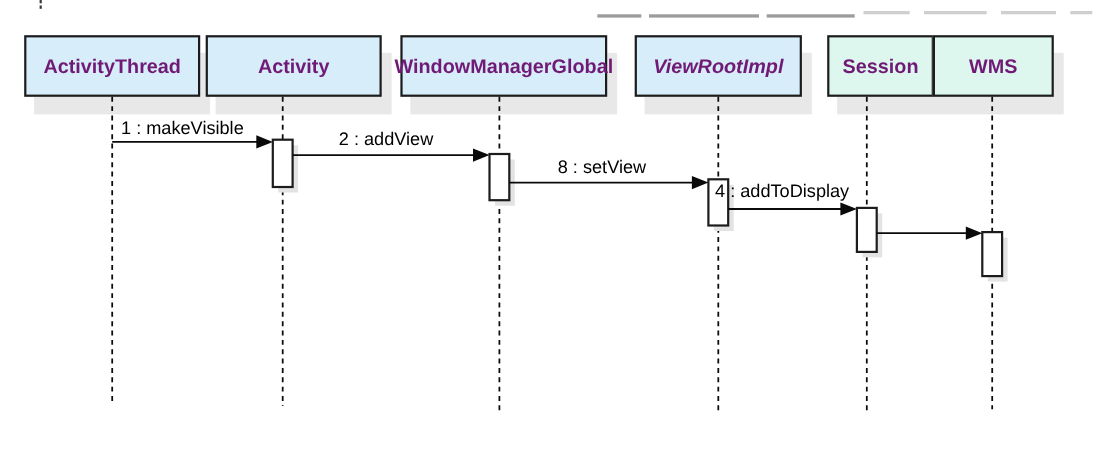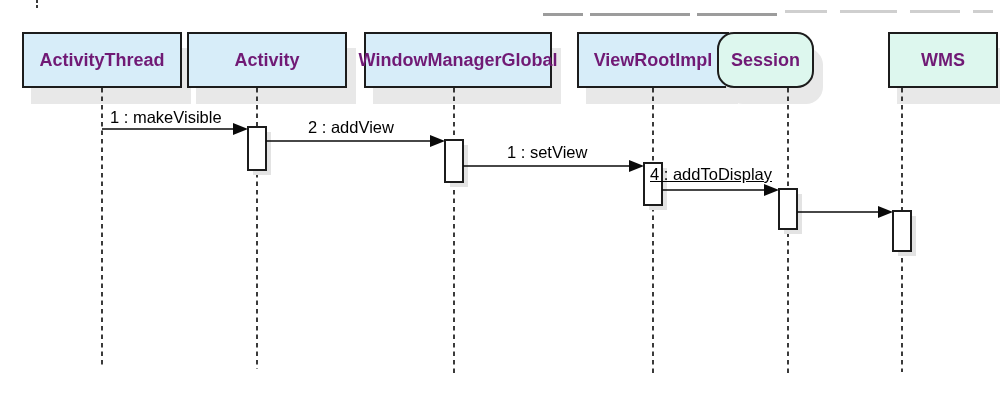--- a/index.html
+++ b/index.html
@@ -32,37 +32,37 @@
     font-weight: bold;
     font-size: 18px;
     color: #701a75;
     white-space: nowrap;
   }
   .fill-blue  { background: #d7edf9; }
   .fill-green { background: #ddf7ee; }
   #p0 { left: 22px;  width: 160px; }
   #p1 { left: 187px; width: 160px; }
   #p2 { left: 336px; width: 188px; margin-left: 28px; }
-  #p3 { left: 577px; width: 152px; }
-  #p4 { left: 717px; width: 97px; border-radius: 17px;  }
-  #p5 { left: 888px; width: 110px; }
+  #p3 { left: 577px; width: 152px; font-style: italic; }
+  #p4 { left: 752px; width: 97px;  }
+  #p5 { left: 848px; width: 110px; }
 
   
   .msg {
     position: absolute;
     font-size: 16.5px;
     color: #000000;
     white-space: nowrap;
     z-index: 4;
     line-height: 1.1;
   }
   #m0 { left: 110px; top: 108px; text-align: center; }
   #m1 { left: 308px; top: 118px; }
   #m2 { left: 507px; top: 143px; }
-  #m3 { left: 650px; top: 165px; text-decoration: underline; }
+  #m3 { left: 650px; top: 165px; }
   #m4 { left: 786px; top: 187px; }
 
   
   #vector-layer {
     position: absolute;
     left: 0; top: 0;
     z-index: 3;
   }
 
   
@@ -151,16 +151,16 @@
   </div>
   <div id="p4" class="pbox fill-green">
     <span>Session</span>
   </div>
   <div id="p5" class="pbox fill-green">
     <span>WMS</span>
   </div>
 
   <div id="m0" class="msg">1 : makeVisible</div>
   <div id="m1" class="msg">2 : addView</div>
-  <div id="m2" class="msg">1 : setView</div>
+  <div id="m2" class="msg">8 : setView</div>
   <div id="m3" class="msg">4 : addToDisplay</div>
 
 </div>
 
 </body></html>

